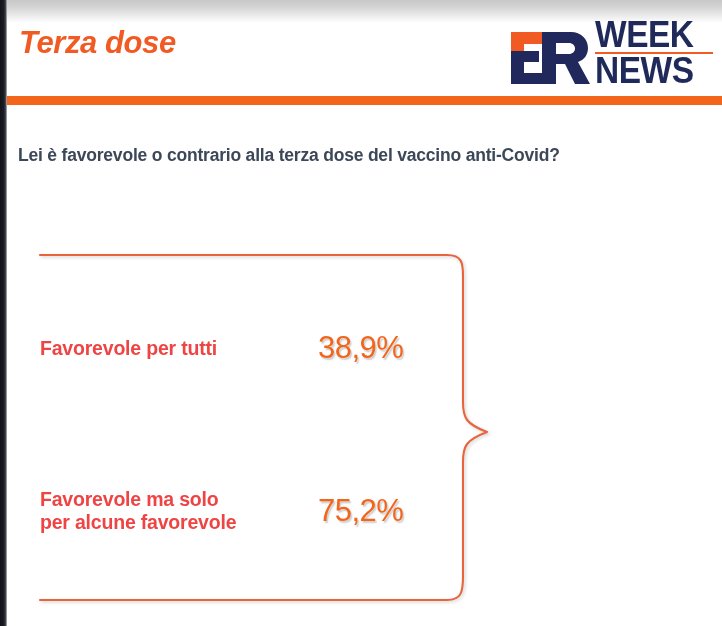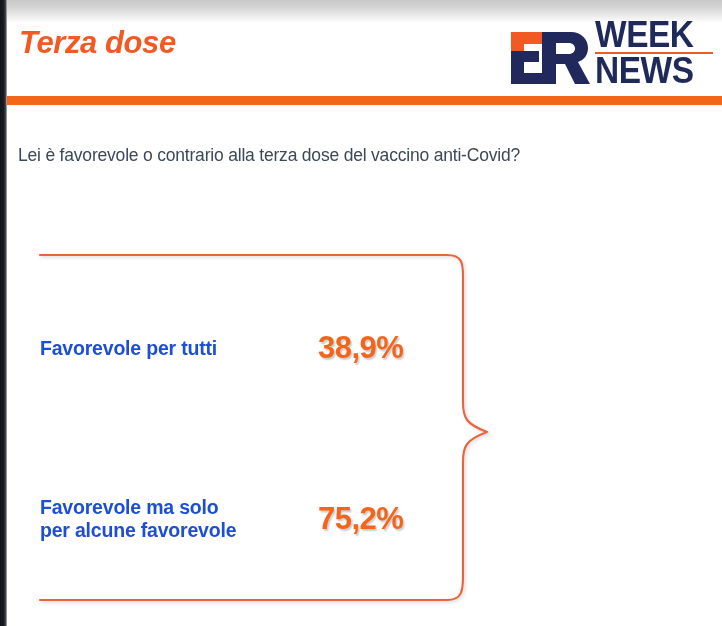--- a/index.html
+++ b/index.html
@@ -95,21 +95,21 @@
     width: 715px; height: 9px;
     background: #F4651C;
   }
 
   
   #question {
     position: absolute;
     left: 18px; top: 145px;
     width: 700px;
     font-size: 17.5px;
-    font-weight: normal;
+    font-weight: bold;
     color: #3C4858;
     letter-spacing: -0.2px;
     white-space: nowrap;
   }
 
   
   #chart-area {
     position: absolute;
     left: 0; top: 230px;
     width: 722px; height: 396px;
@@ -119,33 +119,33 @@
     left: 0; top: 0;
     width: 722px; height: 396px;
   }
 
   .row {
     position: absolute;
     display: flex;
     align-items: center;
   }
   #row-1 { left: 40px; top: 100px; width: 420px; }
-  #row-2 { left: 40px; top: 266px; width: 420px; }
+  #row-2 { left: 40px; top: 258px; width: 420px; }
 
   .row-label {
     font-size: 19.5px;
     font-weight: bold;
-    color: #1d4ed8;
+    color: #ef4444;
     letter-spacing: -0.2px;
     line-height: 1.16;
     width: 278px;
   }
   .row-value {
     font-size: 31px;
-    font-weight: bold;
+    font-weight: normal;
     color: #F4651C;
     letter-spacing: -0.5px;
     text-shadow: 1.5px 1.5px 1.5px rgba(120,120,120,0.38);
     white-space: nowrap;
   }
 </style>
 </head>
 <body>
 
 <div id="left-edge"></div>

